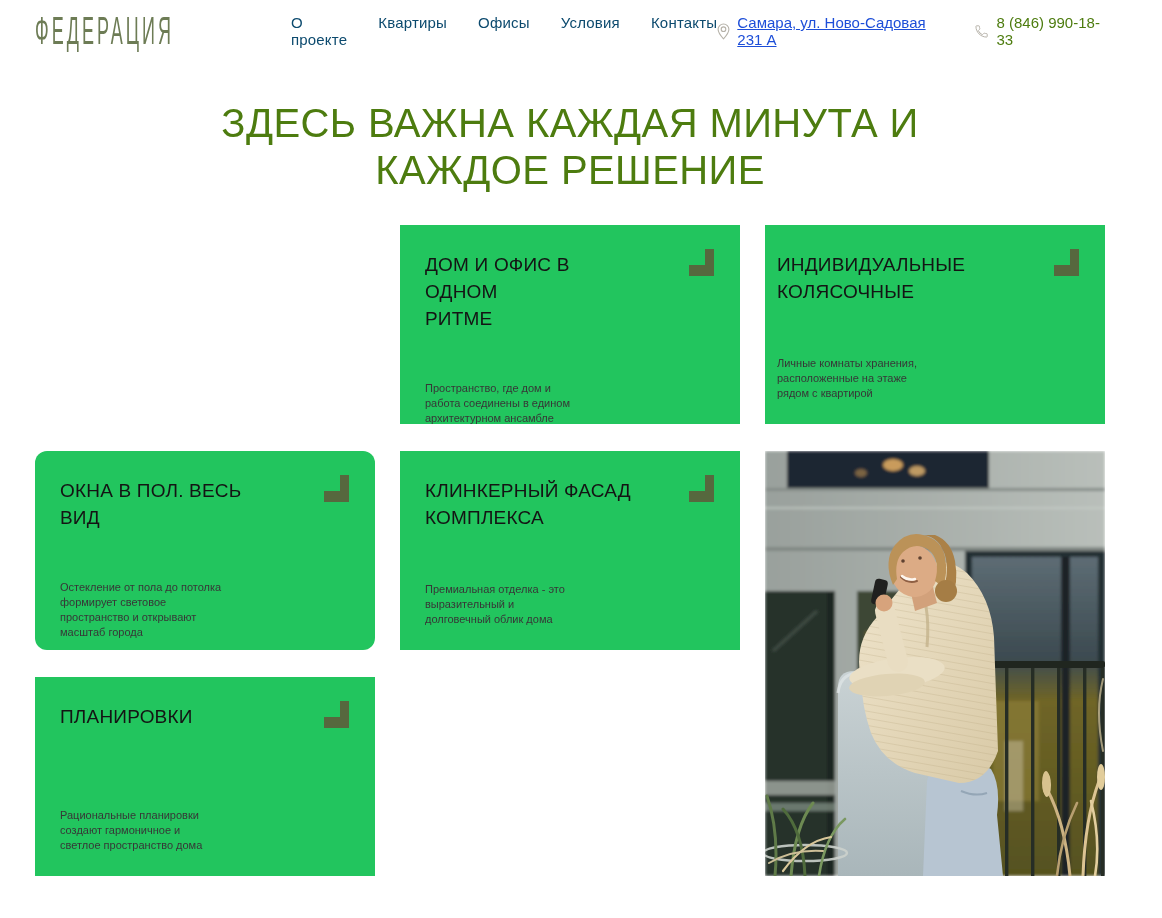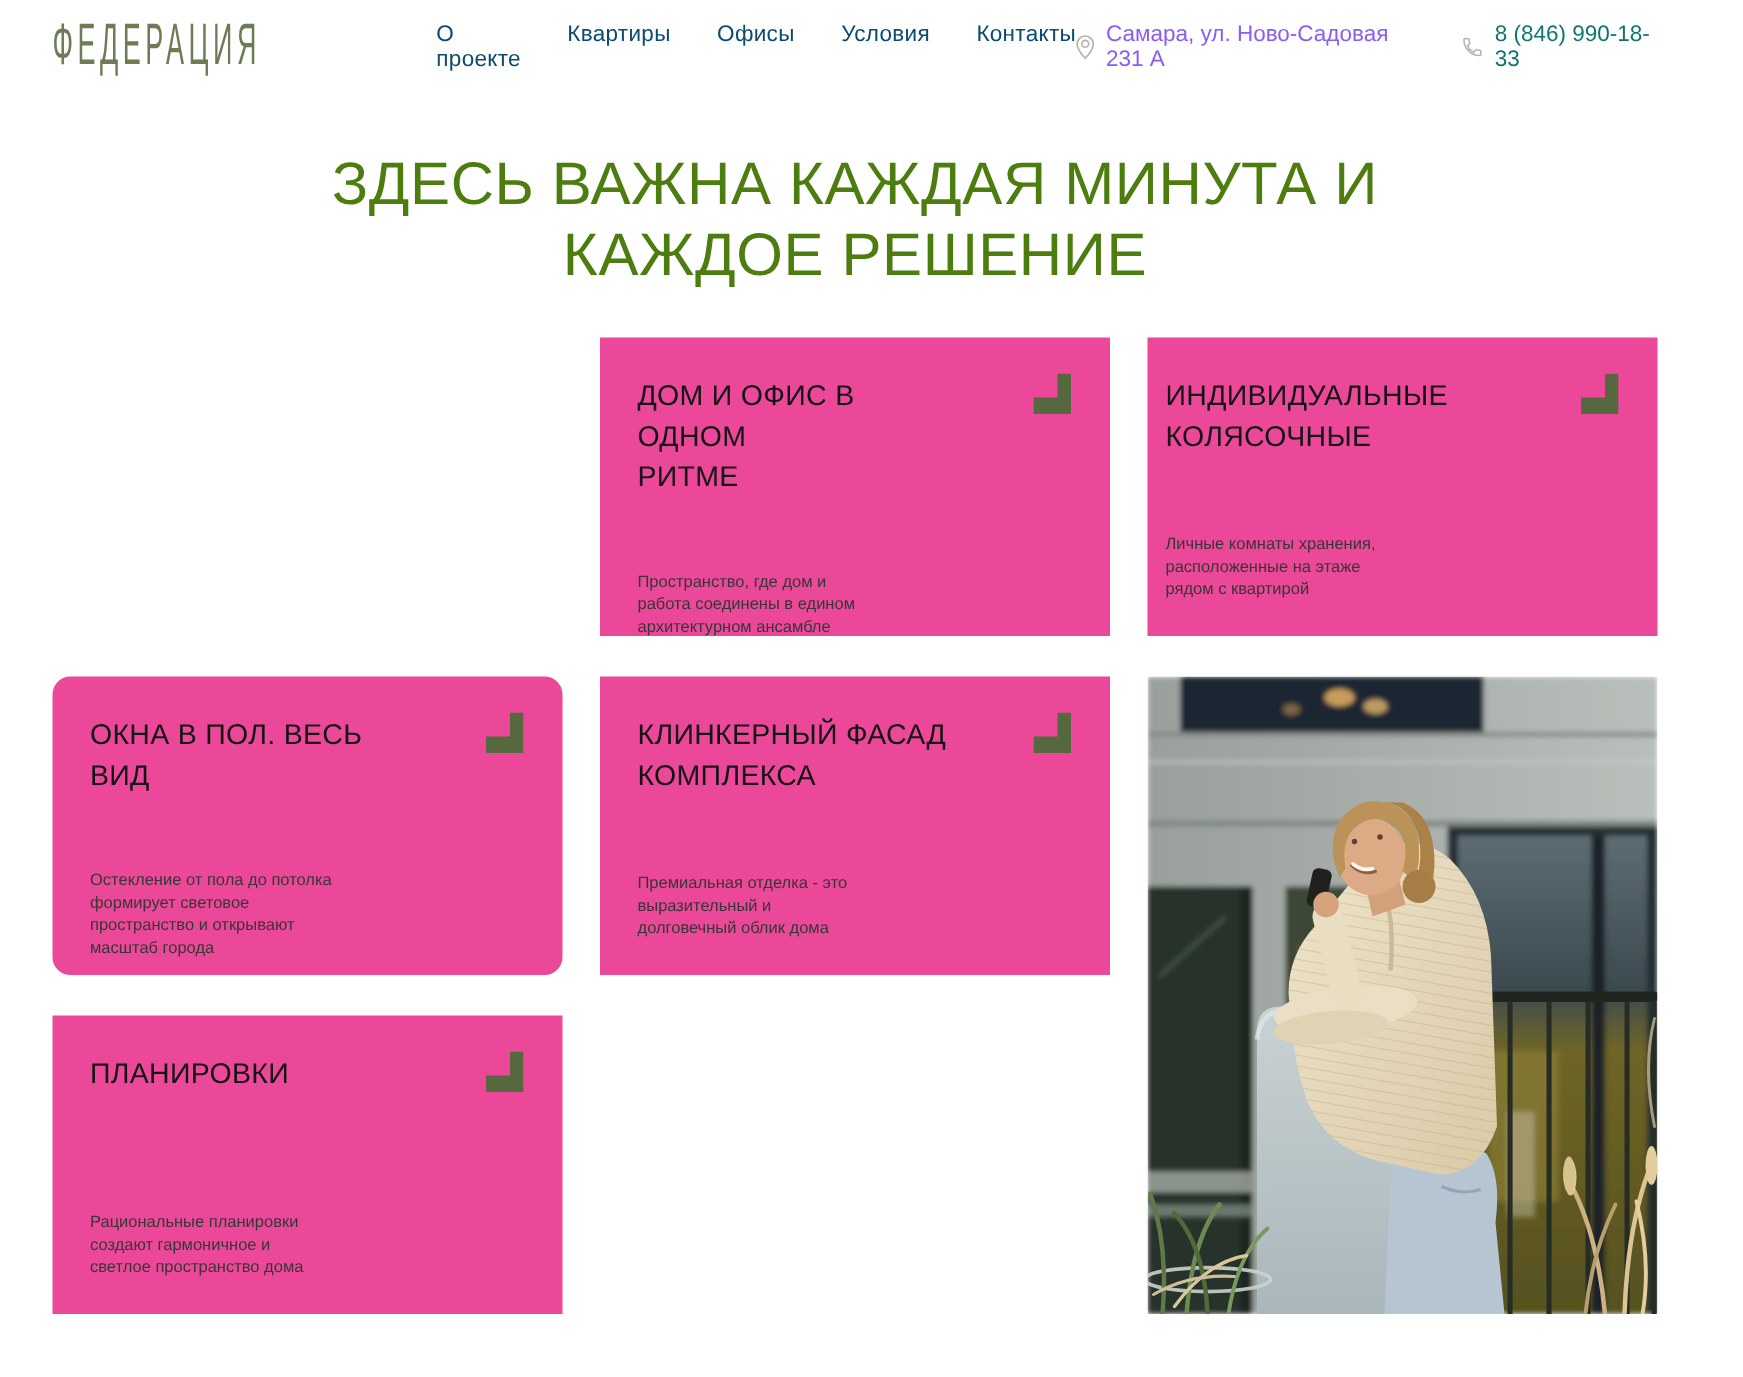--- a/index.html
+++ b/index.html
@@ -23,23 +23,23 @@
     color: #6d7c55;
     transform: scale(0.60, 1.30); transform-origin: left center;
     white-space: nowrap;
   }
   .main-nav { display: flex; gap: 31px; margin-left: 42px; }
   .nav-link {
     font-size: 15px; color: #0c4a6e; text-decoration: none; cursor: pointer;
     letter-spacing: 0.2px;
   }
   .header-contacts { margin-left: auto; display: flex; align-items: center; gap: 26px; }
-  .contact-item { display: flex; align-items: center; gap: 7px; font-size: 15px; color: #8b5cf6; }
+  .contact-item { display: flex; align-items: center; gap: 7px; font-size: 15px; color: #1d4ed8; text-decoration: underline; }
   .contact-item svg { flex: 0 0 auto; display: block; }
-  a.contact-item { text-decoration: none; color: #0f766e; }
+  a.contact-item { text-decoration: none; color: #4d7c0f; }
 
   
   .hero-title {
     margin: 48px auto 0 auto;
     max-width: 770px;
     text-align: center;
     font-size: 40px; line-height: 1.17; font-weight: 500;
     letter-spacing: 0.4px;
     color: #4d7c0f;
     white-space: pre-line;
@@ -48,21 +48,21 @@
   
   .features {
     margin-top: 31px;
     display: grid;
     grid-template-columns: 340px 340px 340px;
     grid-template-rows: 199px 199px 199px;
     gap: 27px 25px;
     padding-bottom: 26px;
   }
   .card {
-    background: #ec4899;
+    background: #22c55e;
     position: relative;
     padding: 27px 25px 20px 25px;
     display: flex; flex-direction: column;
     cursor: pointer;
     gap: 48px;
   }
   .card-title {
     margin: 0; padding-right: 72px;
     font-size: 19px; line-height: 1.42; font-weight: 500;
     color: #141414; letter-spacing: 0.2px;

